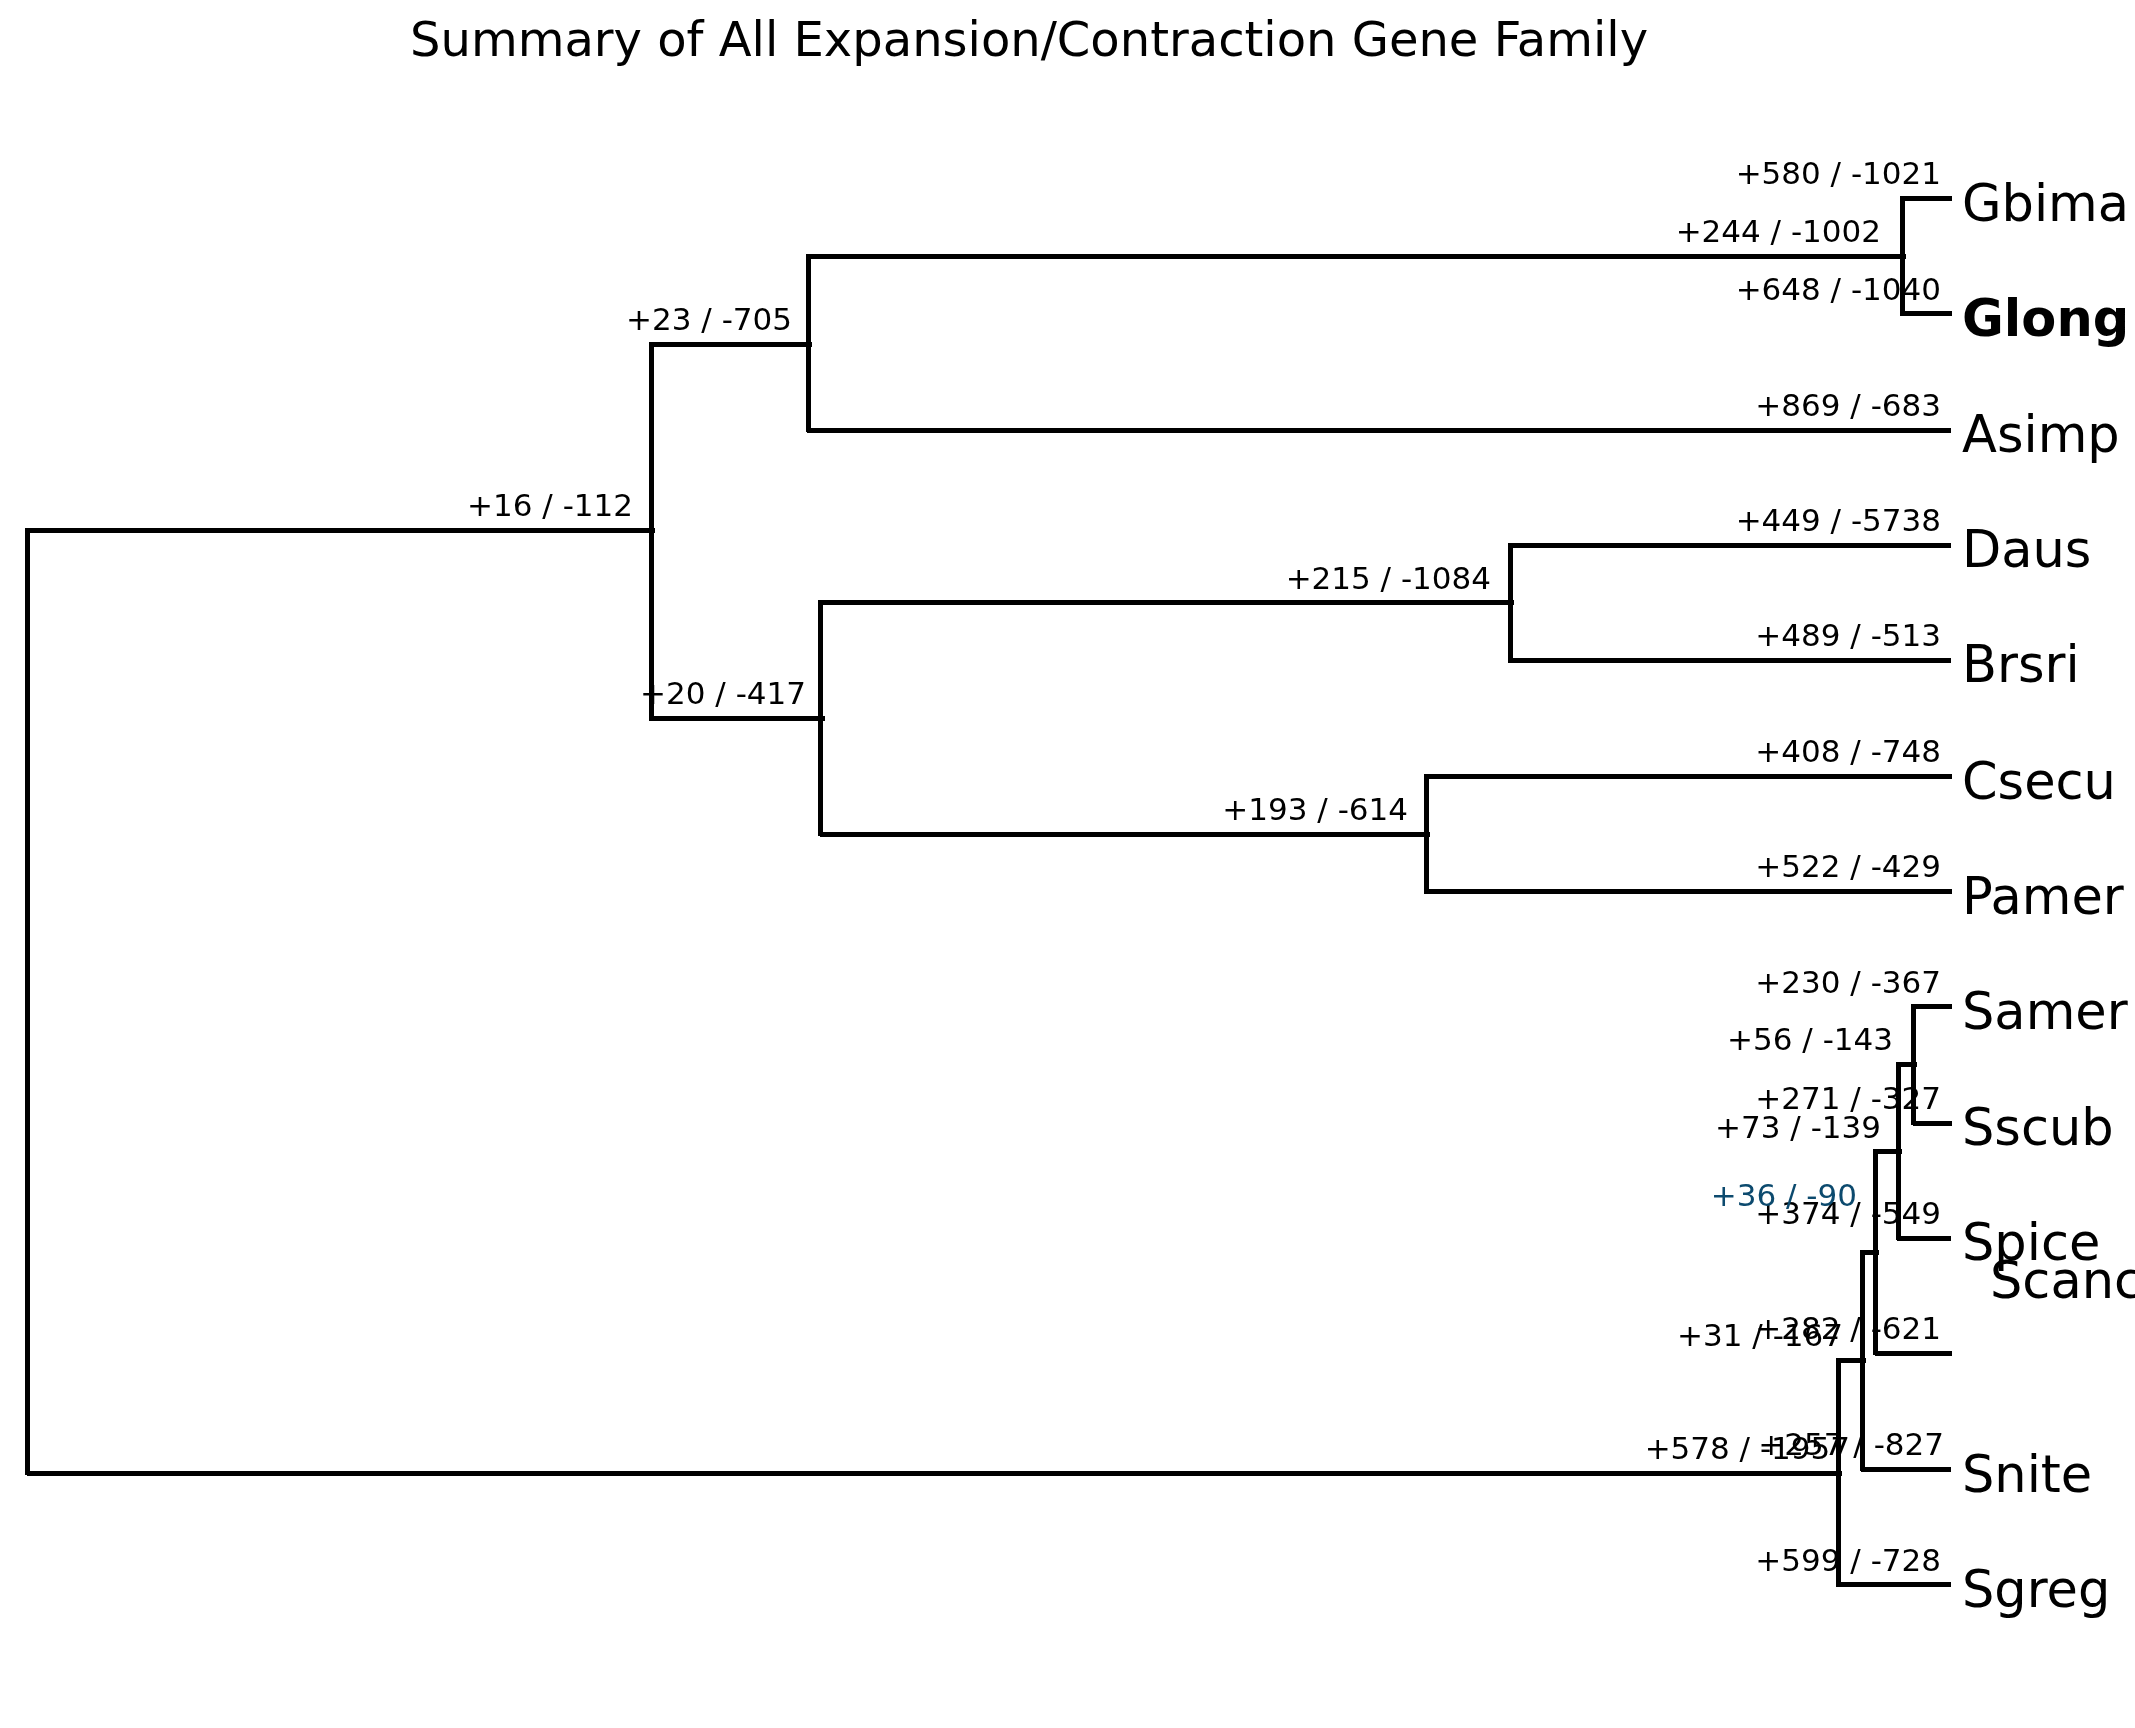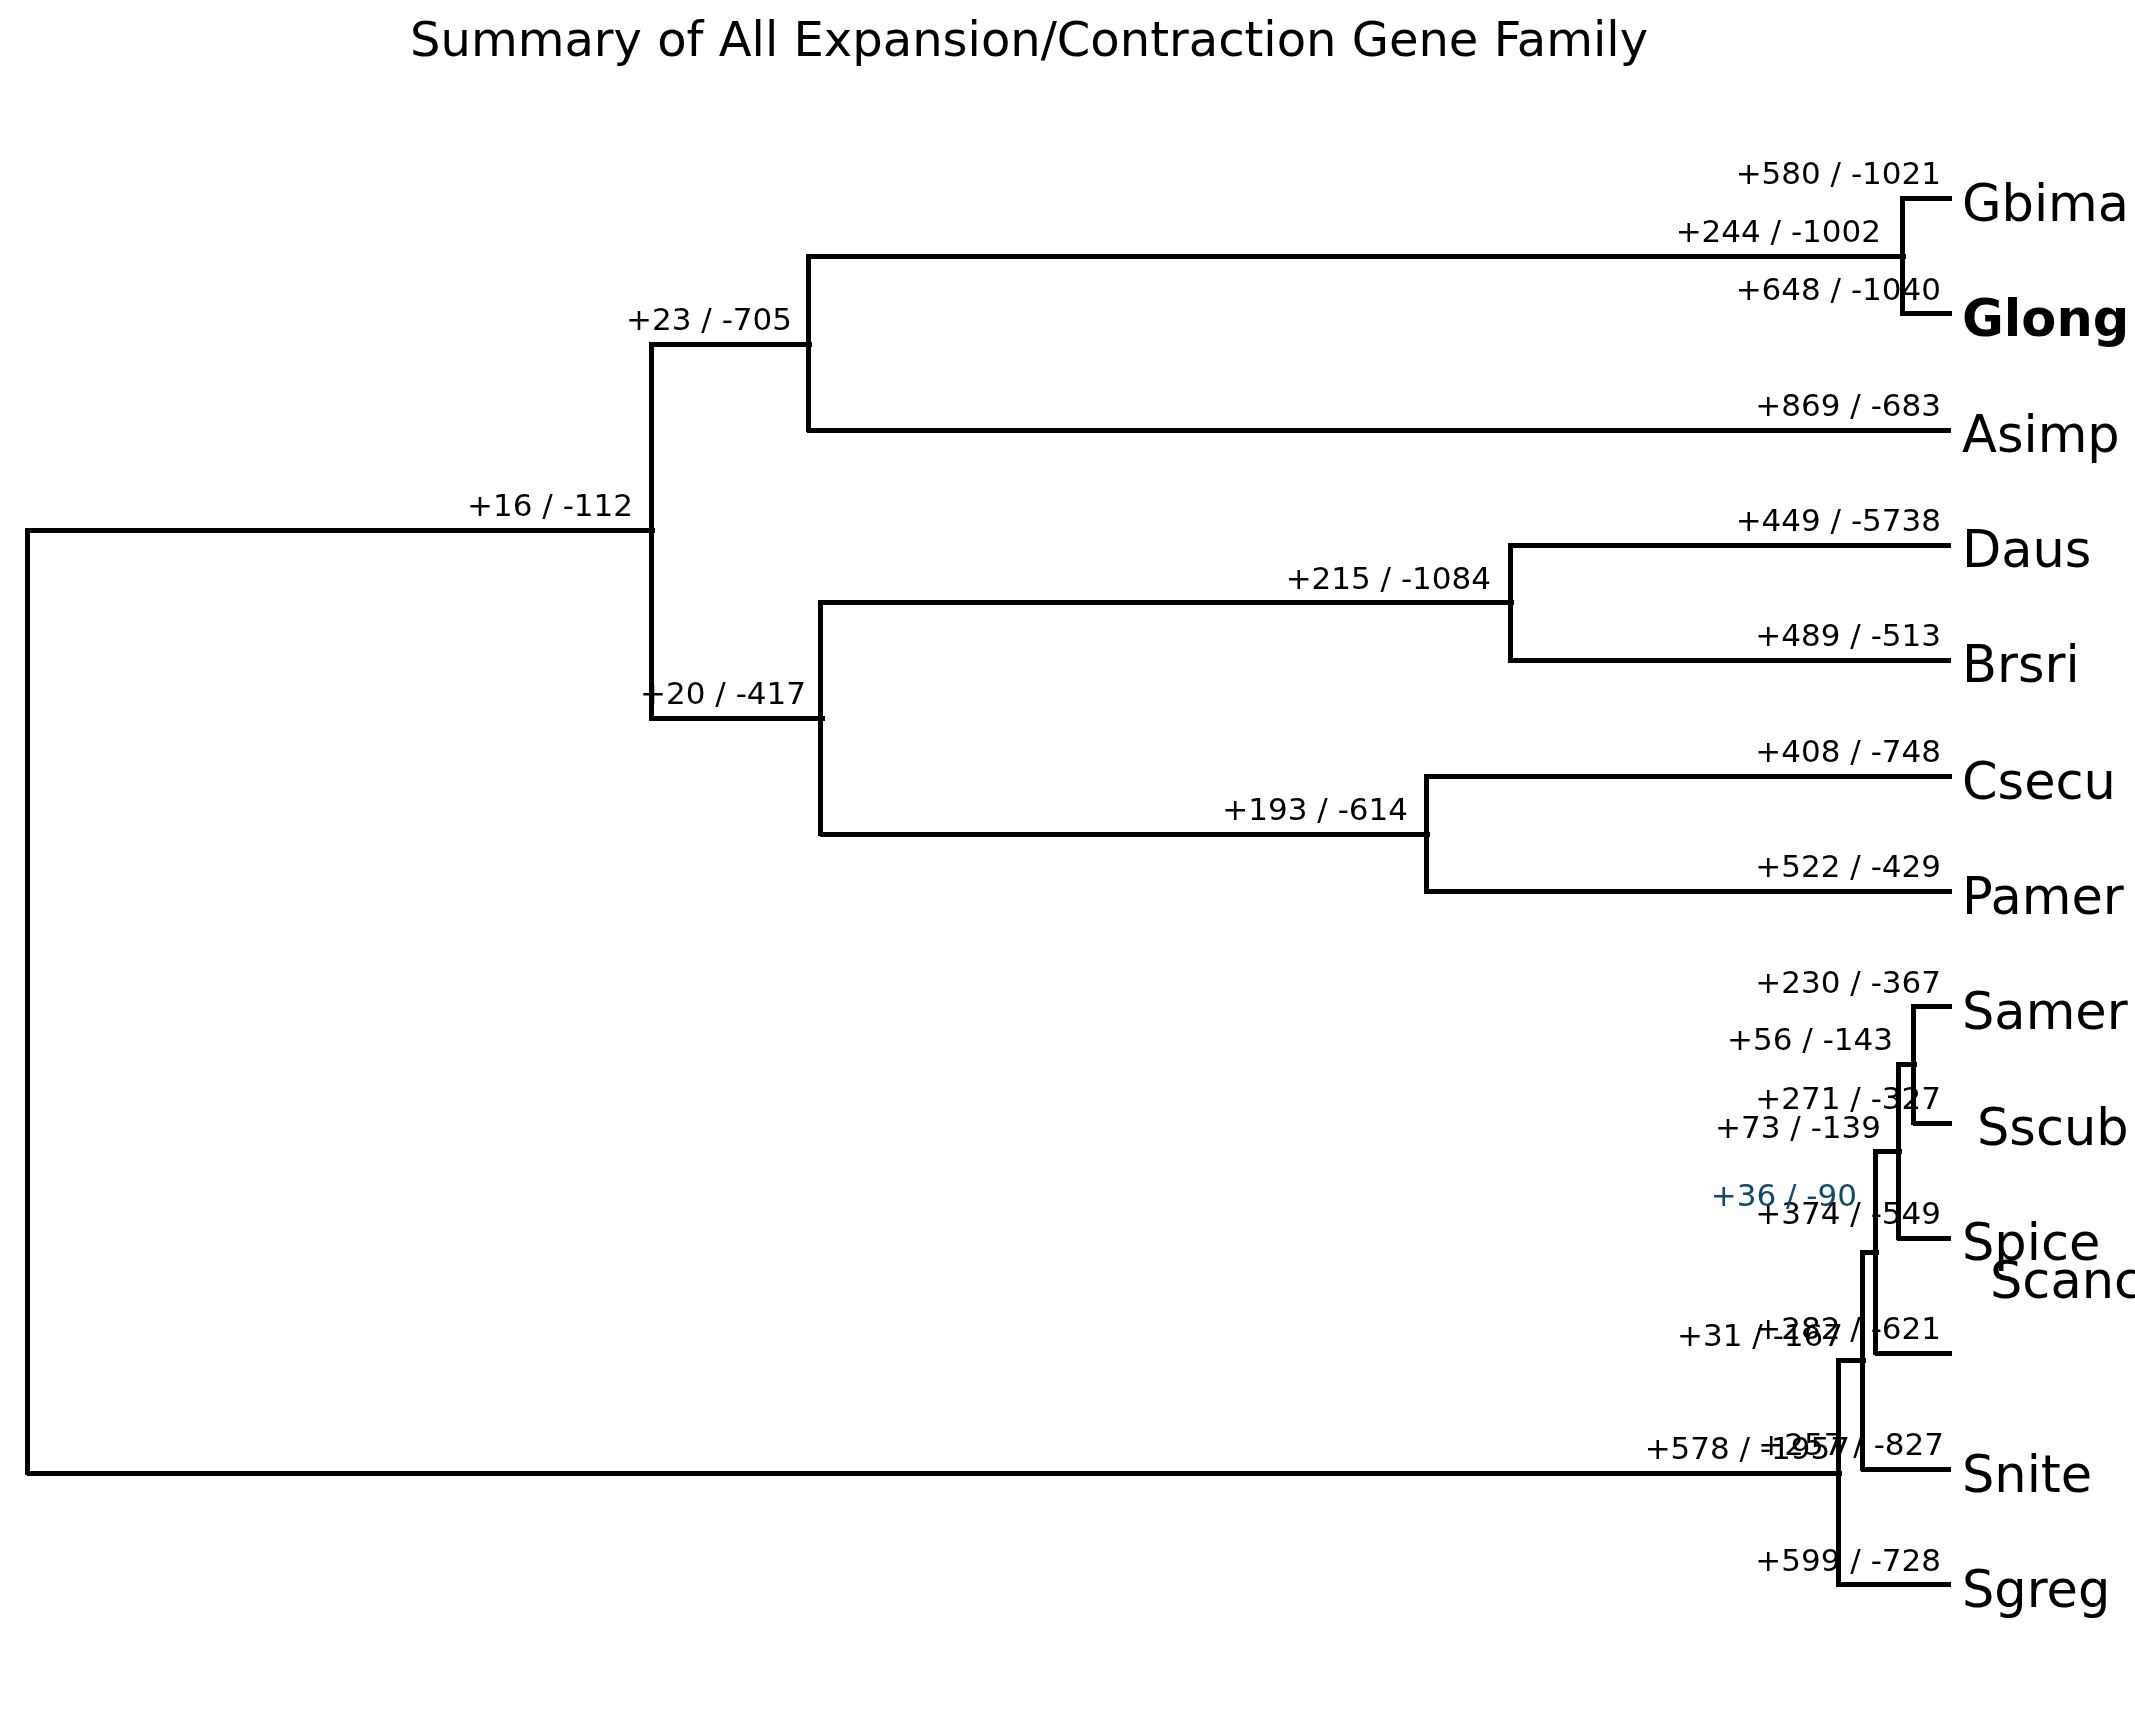--- a/index.html
+++ b/index.html
@@ -100,20 +100,20 @@
       <div class="blabel" style="right: 285px; top: 1433px; color: rgb(0, 0, 0);">+578 / -1957</div>
       <div class="blabel" style="right: 194px; top: 1545px; color: rgb(0, 0, 0);">+599 / -728</div>
       <div class="slabel" style="left: 1962px; top: 183px; color: rgb(0, 0, 0);">Gbima</div>
       <div class="slabel" style="left: 1962px; top: 298px; color: rgb(0, 0, 0); font-weight: bold;">Glong</div>
       <div class="slabel" style="left: 1962px; top: 414px; color: rgb(0, 0, 0);">Asimp</div>
       <div class="slabel" style="left: 1962px; top: 529px; color: rgb(0, 0, 0);">Daus</div>
       <div class="slabel" style="left: 1962px; top: 644px; color: rgb(0, 0, 0);">Brsri</div>
       <div class="slabel" style="left: 1962px; top: 761px; color: rgb(0, 0, 0);">Csecu</div>
       <div class="slabel" style="left: 1962px; top: 876px; color: rgb(0, 0, 0);">Pamer</div>
       <div class="slabel" style="left: 1962px; top: 991px; color: rgb(0, 0, 0);">Samer</div>
-      <div class="slabel" style="left: 1962px; top: 1107px; color: rgb(0, 0, 0); margin-left: 15px;">Sscub</div>
+      <div class="slabel" style="left: 1962px; top: 1107px; color: rgb(0, 0, 0);">Sscub</div>
       <div class="slabel" style="left: 1962px; top: 1222px; color: rgb(0, 0, 0);">Spice</div>
       <div class="slabel" style="left: 1962px; top: 1260px; color: rgb(0, 0, 0); margin-left: 28px;">Scanc</div>
       <div class="slabel" style="left: 1962px; top: 1454px; color: rgb(0, 0, 0);">Snite</div>
       <div class="slabel" style="left: 1962px; top: 1569px; color: rgb(0, 0, 0);">Sgreg</div>
     </div>
 </div>
 
 
 </body></html>

